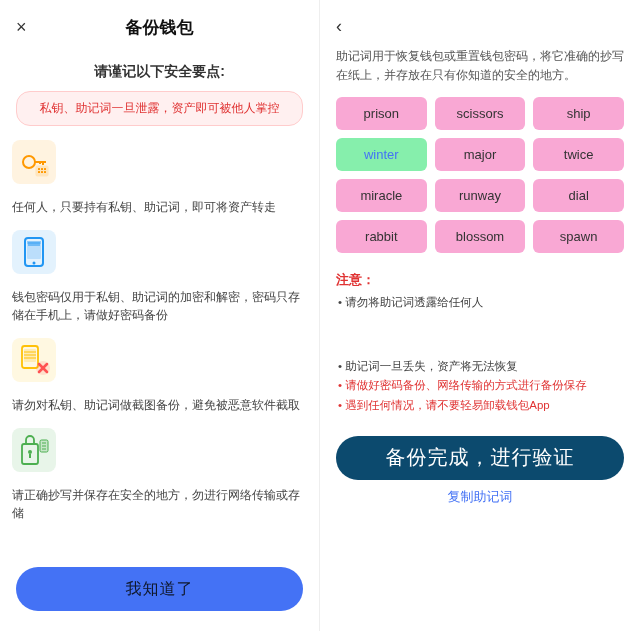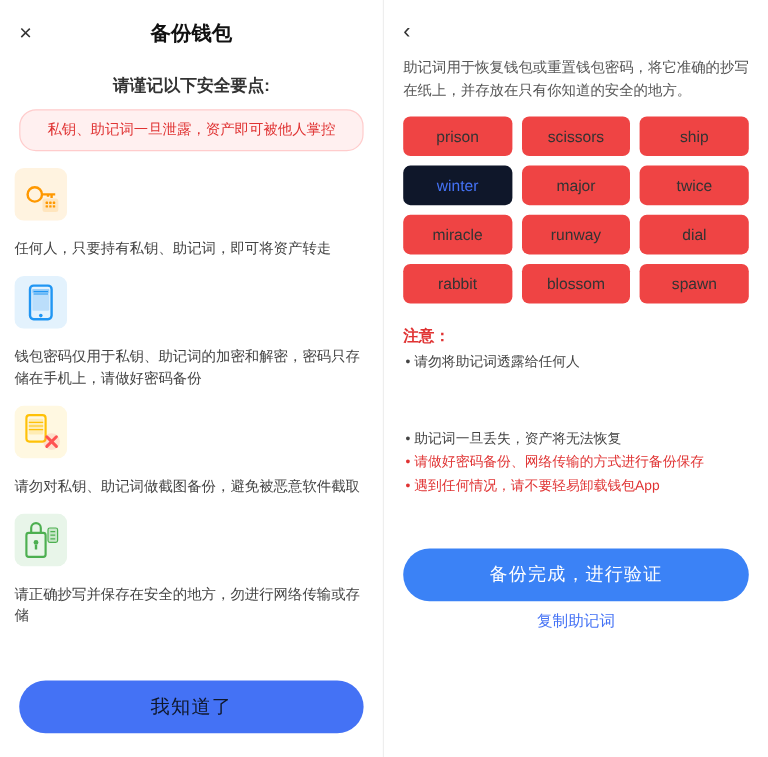--- a/index.html
+++ b/index.html
@@ -160,31 +160,31 @@
     }
 
     .mnemonic-grid {
       display: grid;
       grid-template-columns: repeat(3, 1fr);
       gap: 8px;
       padding: 0 16px 10px 16px;
     }
 
     .mnemonic-word {
-      background: #ef4444;
+      background: #f9a8d4;
       border-radius: 6px;
       text-align: center;
       padding: 9px 4px;
       font-size: 13px;
       color: #333;
       font-weight: 400;
     }
 
     .mnemonic-word.highlighted {
-      background: #0f172a;
+      background: #86efac;
       color: #4472f5;
     }
 
     .notice-section {
       padding: 8px 16px 10px 16px;
     }
 
     .notice-title {
       color: #e03333;
       font-size: 13px;
@@ -198,30 +198,29 @@
       line-height: 1.7;
       padding-left: 2px;
     }
 
     .right-btn-area {
       padding: 10px 16px 6px 16px;
     }
 
     .right-btn {
       width: 100%;
-      background: #3b82f6;
+      background: #0c4a6e;
       color: #fff;
       border: none;
       border-radius: 24px;
       height: 44px;
-      font-size: 15px;
+      font-size: 20px;
       font-weight: 500;
       cursor: pointer;
       letter-spacing: 1px;
-      margin-top: 21px;
     }
 
     .copy-link {
       text-align: center;
       margin-top: 8px;
       font-size: 13px;
       color: #4472f5;
       cursor: pointer;
     }
   </style>

